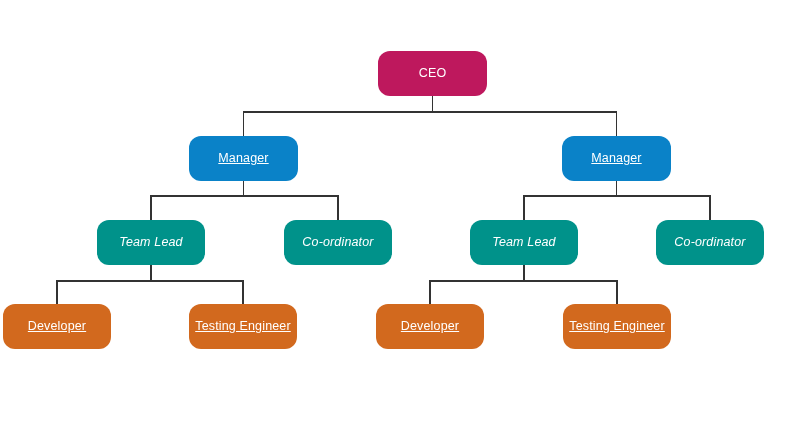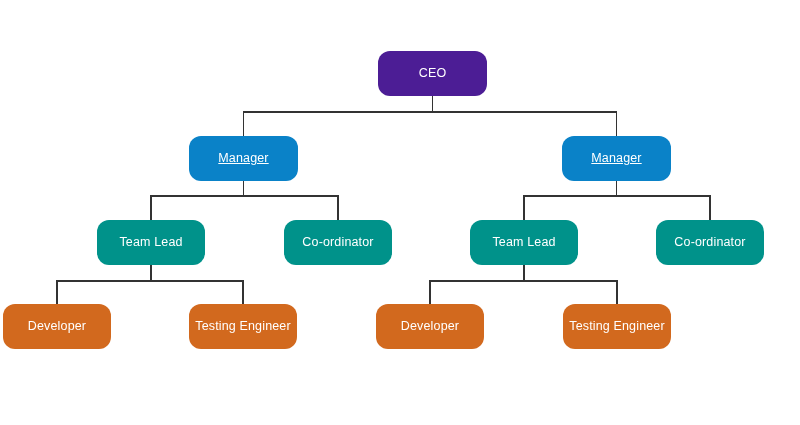--- a/index.html
+++ b/index.html
@@ -42,41 +42,41 @@
     text-align: center;
     white-space: nowrap;
     user-select: none;
   }
   .node-label {
     display: block;
     padding: 0 6px;
   }
   .lvl-ceo      { background: #CC1B3E; }
   .lvl-manager  { background: #0A82C8; text-decoration: underline; }
-  .lvl-lead     { background: #00928A; }
-  .lvl-staff    { background: #D2691E; }
+  .lvl-lead     { background: #00928A; font-style: italic; }
+  .lvl-staff    { background: #D2691E; text-decoration: underline; }
 </style>
 </head>
 <body>
 
 <div id="chart-canvas">
   <svg id="connector-layer" viewBox="0 0 800 425" width="800" height="425" xmlns="http://www.w3.org/2000/svg">
       <path d="M 432.5 96 V 112 H 243.5 V 136" fill="none" stroke="#333333" stroke-width="1.3" shape-rendering="crispEdges"></path>
       <path d="M 432.5 96 V 112 H 616.5 V 136" fill="none" stroke="#333333" stroke-width="1.3" shape-rendering="crispEdges"></path>
       <path d="M 243.5 181 V 196 H 151 V 220" fill="none" stroke="#333333" stroke-width="1.3" shape-rendering="crispEdges"></path>
       <path d="M 243.5 181 V 196 H 338 V 220" fill="none" stroke="#333333" stroke-width="1.3" shape-rendering="crispEdges"></path>
       <path d="M 616.5 181 V 196 H 524 V 220" fill="none" stroke="#333333" stroke-width="1.3" shape-rendering="crispEdges"></path>
       <path d="M 616.5 181 V 196 H 710 V 220" fill="none" stroke="#333333" stroke-width="1.3" shape-rendering="crispEdges"></path>
       <path d="M 151 265 V 281 H 57 V 304" fill="none" stroke="#333333" stroke-width="1.3" shape-rendering="crispEdges"></path>
       <path d="M 151 265 V 281 H 243 V 304" fill="none" stroke="#333333" stroke-width="1.3" shape-rendering="crispEdges"></path>
       <path d="M 524 265 V 281 H 430 V 304" fill="none" stroke="#333333" stroke-width="1.3" shape-rendering="crispEdges"></path>
       <path d="M 524 265 V 281 H 617 V 304" fill="none" stroke="#333333" stroke-width="1.3" shape-rendering="crispEdges"></path>
     </svg>
   <div id="node-layer">
-      <div class="node lvl-ceo" style="left: 378px; top: 51px; width: 109px; height: 45px; background: #4c1d95;">
+      <div class="node lvl-ceo" style="left: 378px; top: 51px; width: 109px; height: 45px; background: #be185d;">
         <span class="node-label">CEO</span>
       </div>
       <div class="node lvl-manager" style="left: 189px; top: 136px; width: 109px; height: 45px; background: rgb(10, 130, 200);">
         <span class="node-label">Manager</span>
       </div>
       <div class="node lvl-manager" style="left: 562px; top: 136px; width: 109px; height: 45px; background: rgb(10, 130, 200);">
         <span class="node-label">Manager</span>
       </div>
       <div class="node lvl-lead" style="left: 97px; top: 220px; width: 108px; height: 45px; background: rgb(0, 146, 138);">
         <span class="node-label">Team Lead</span>

